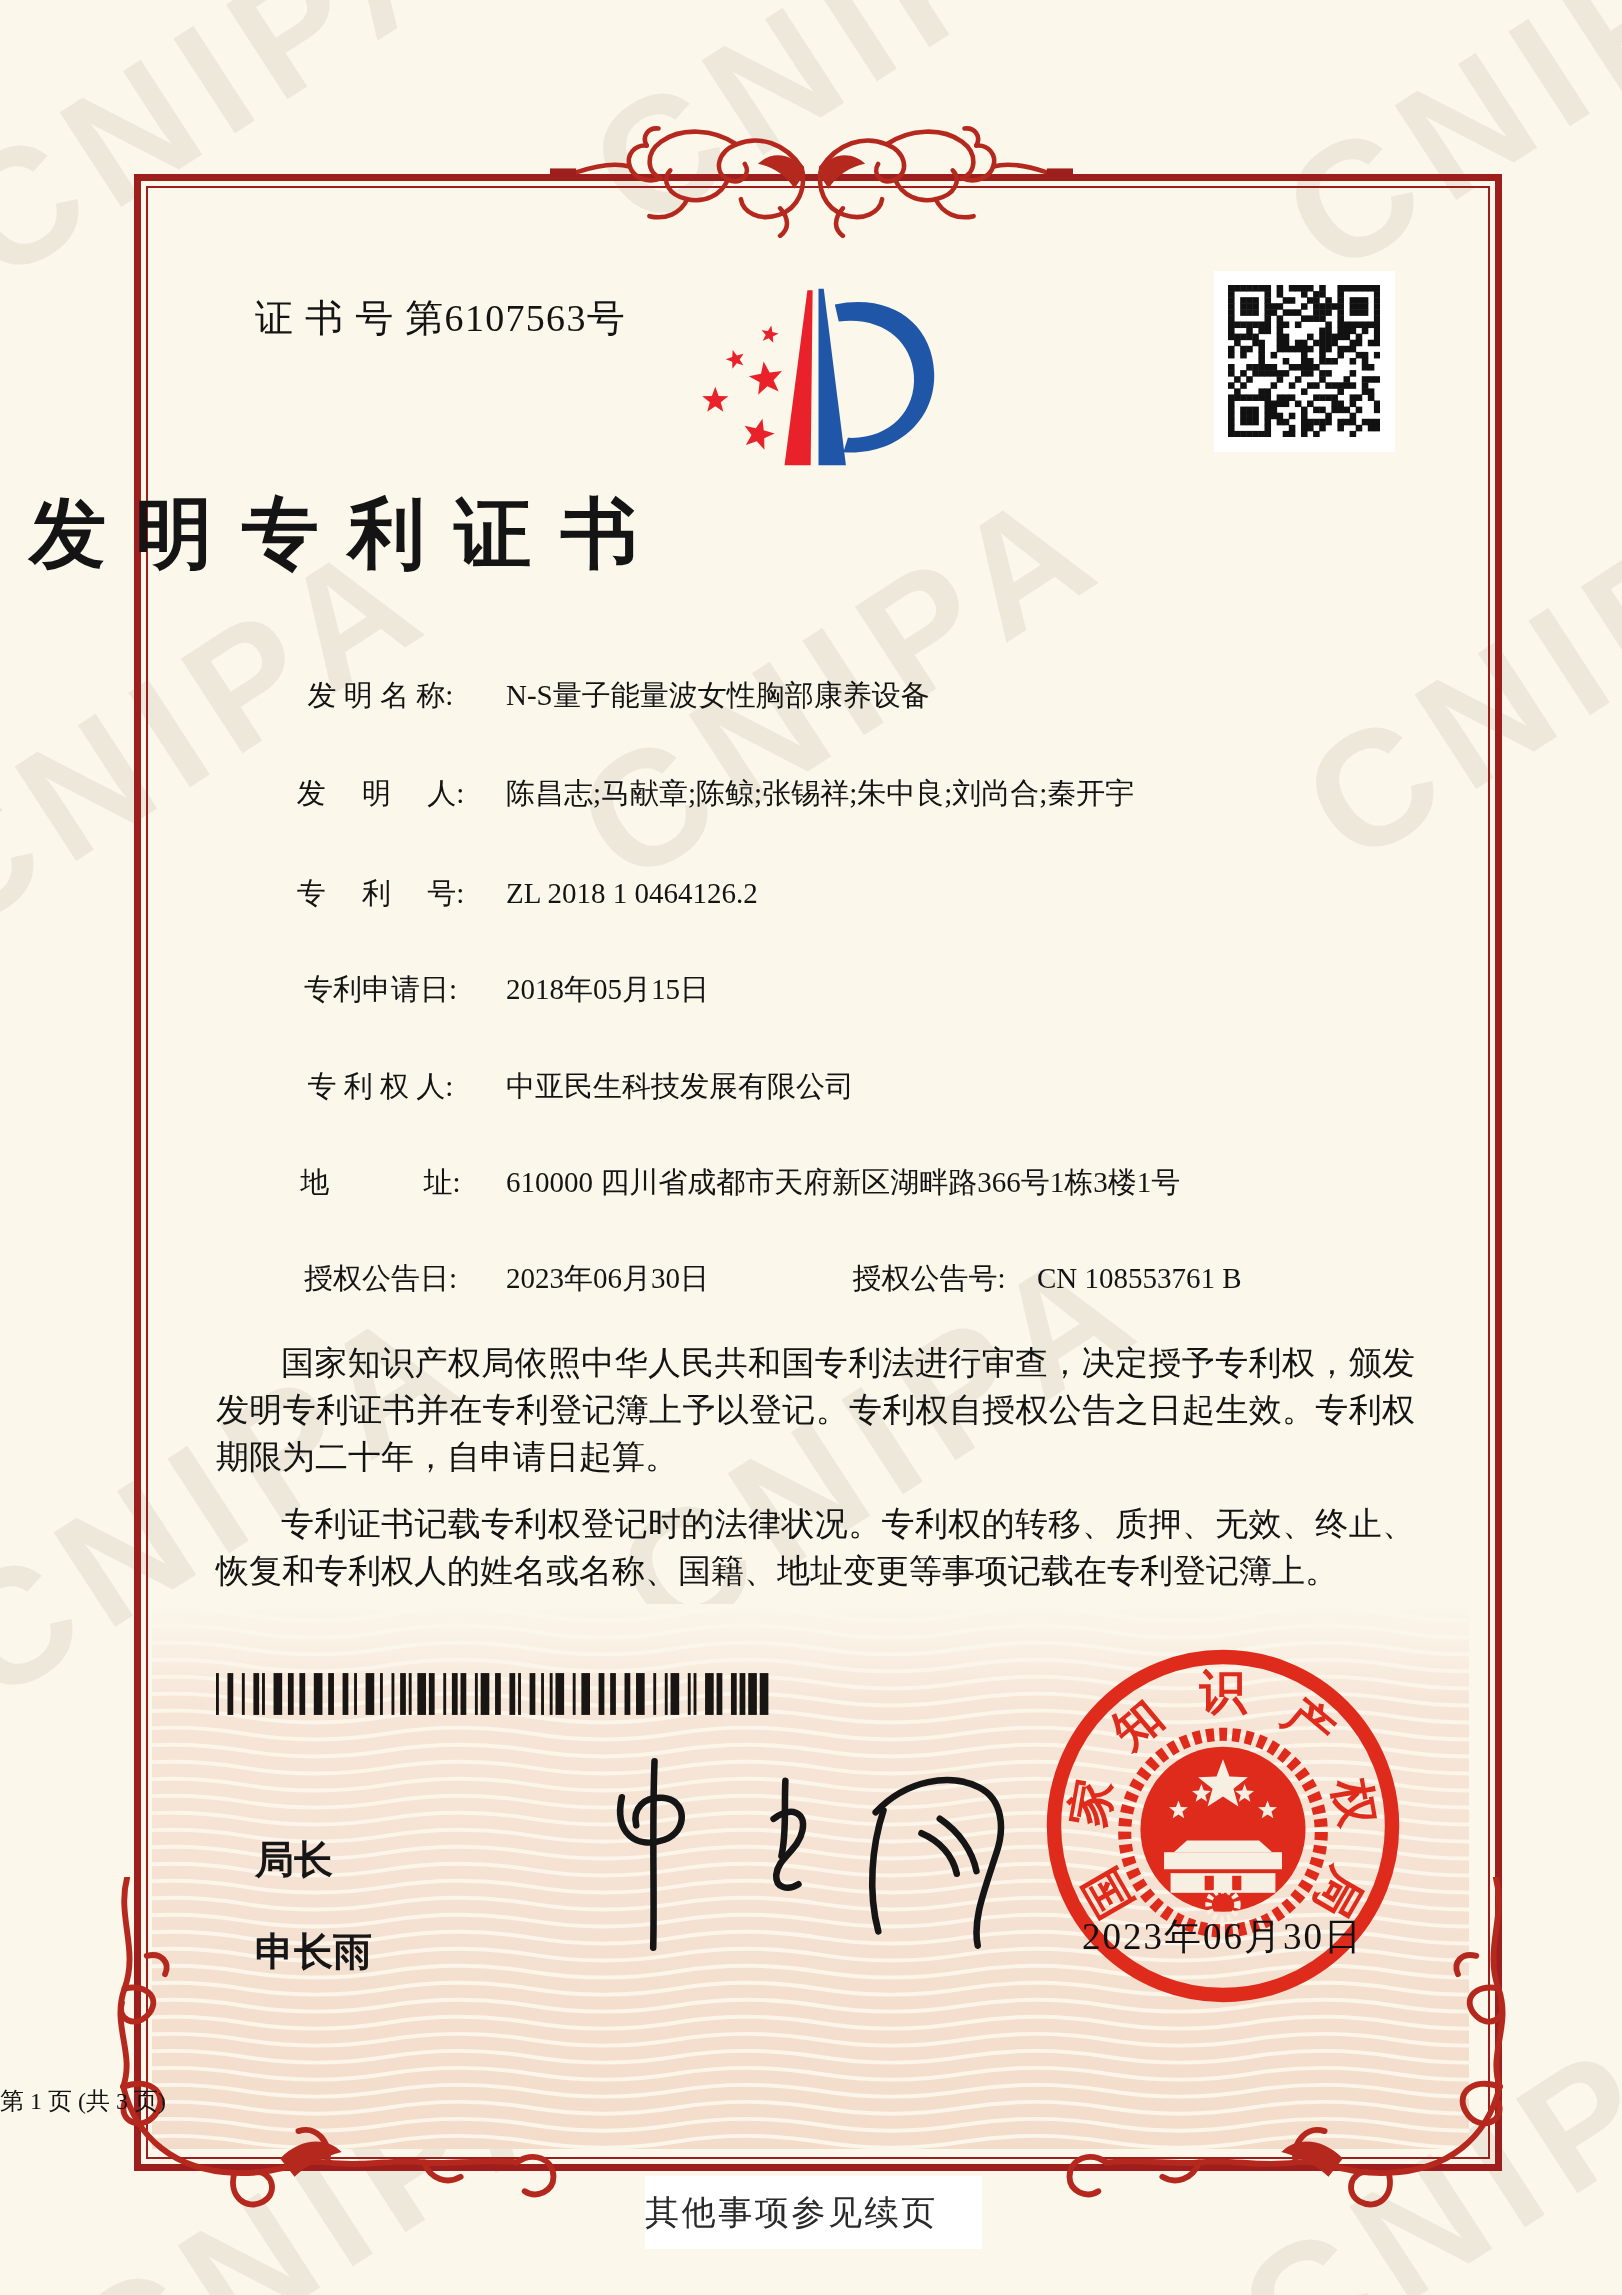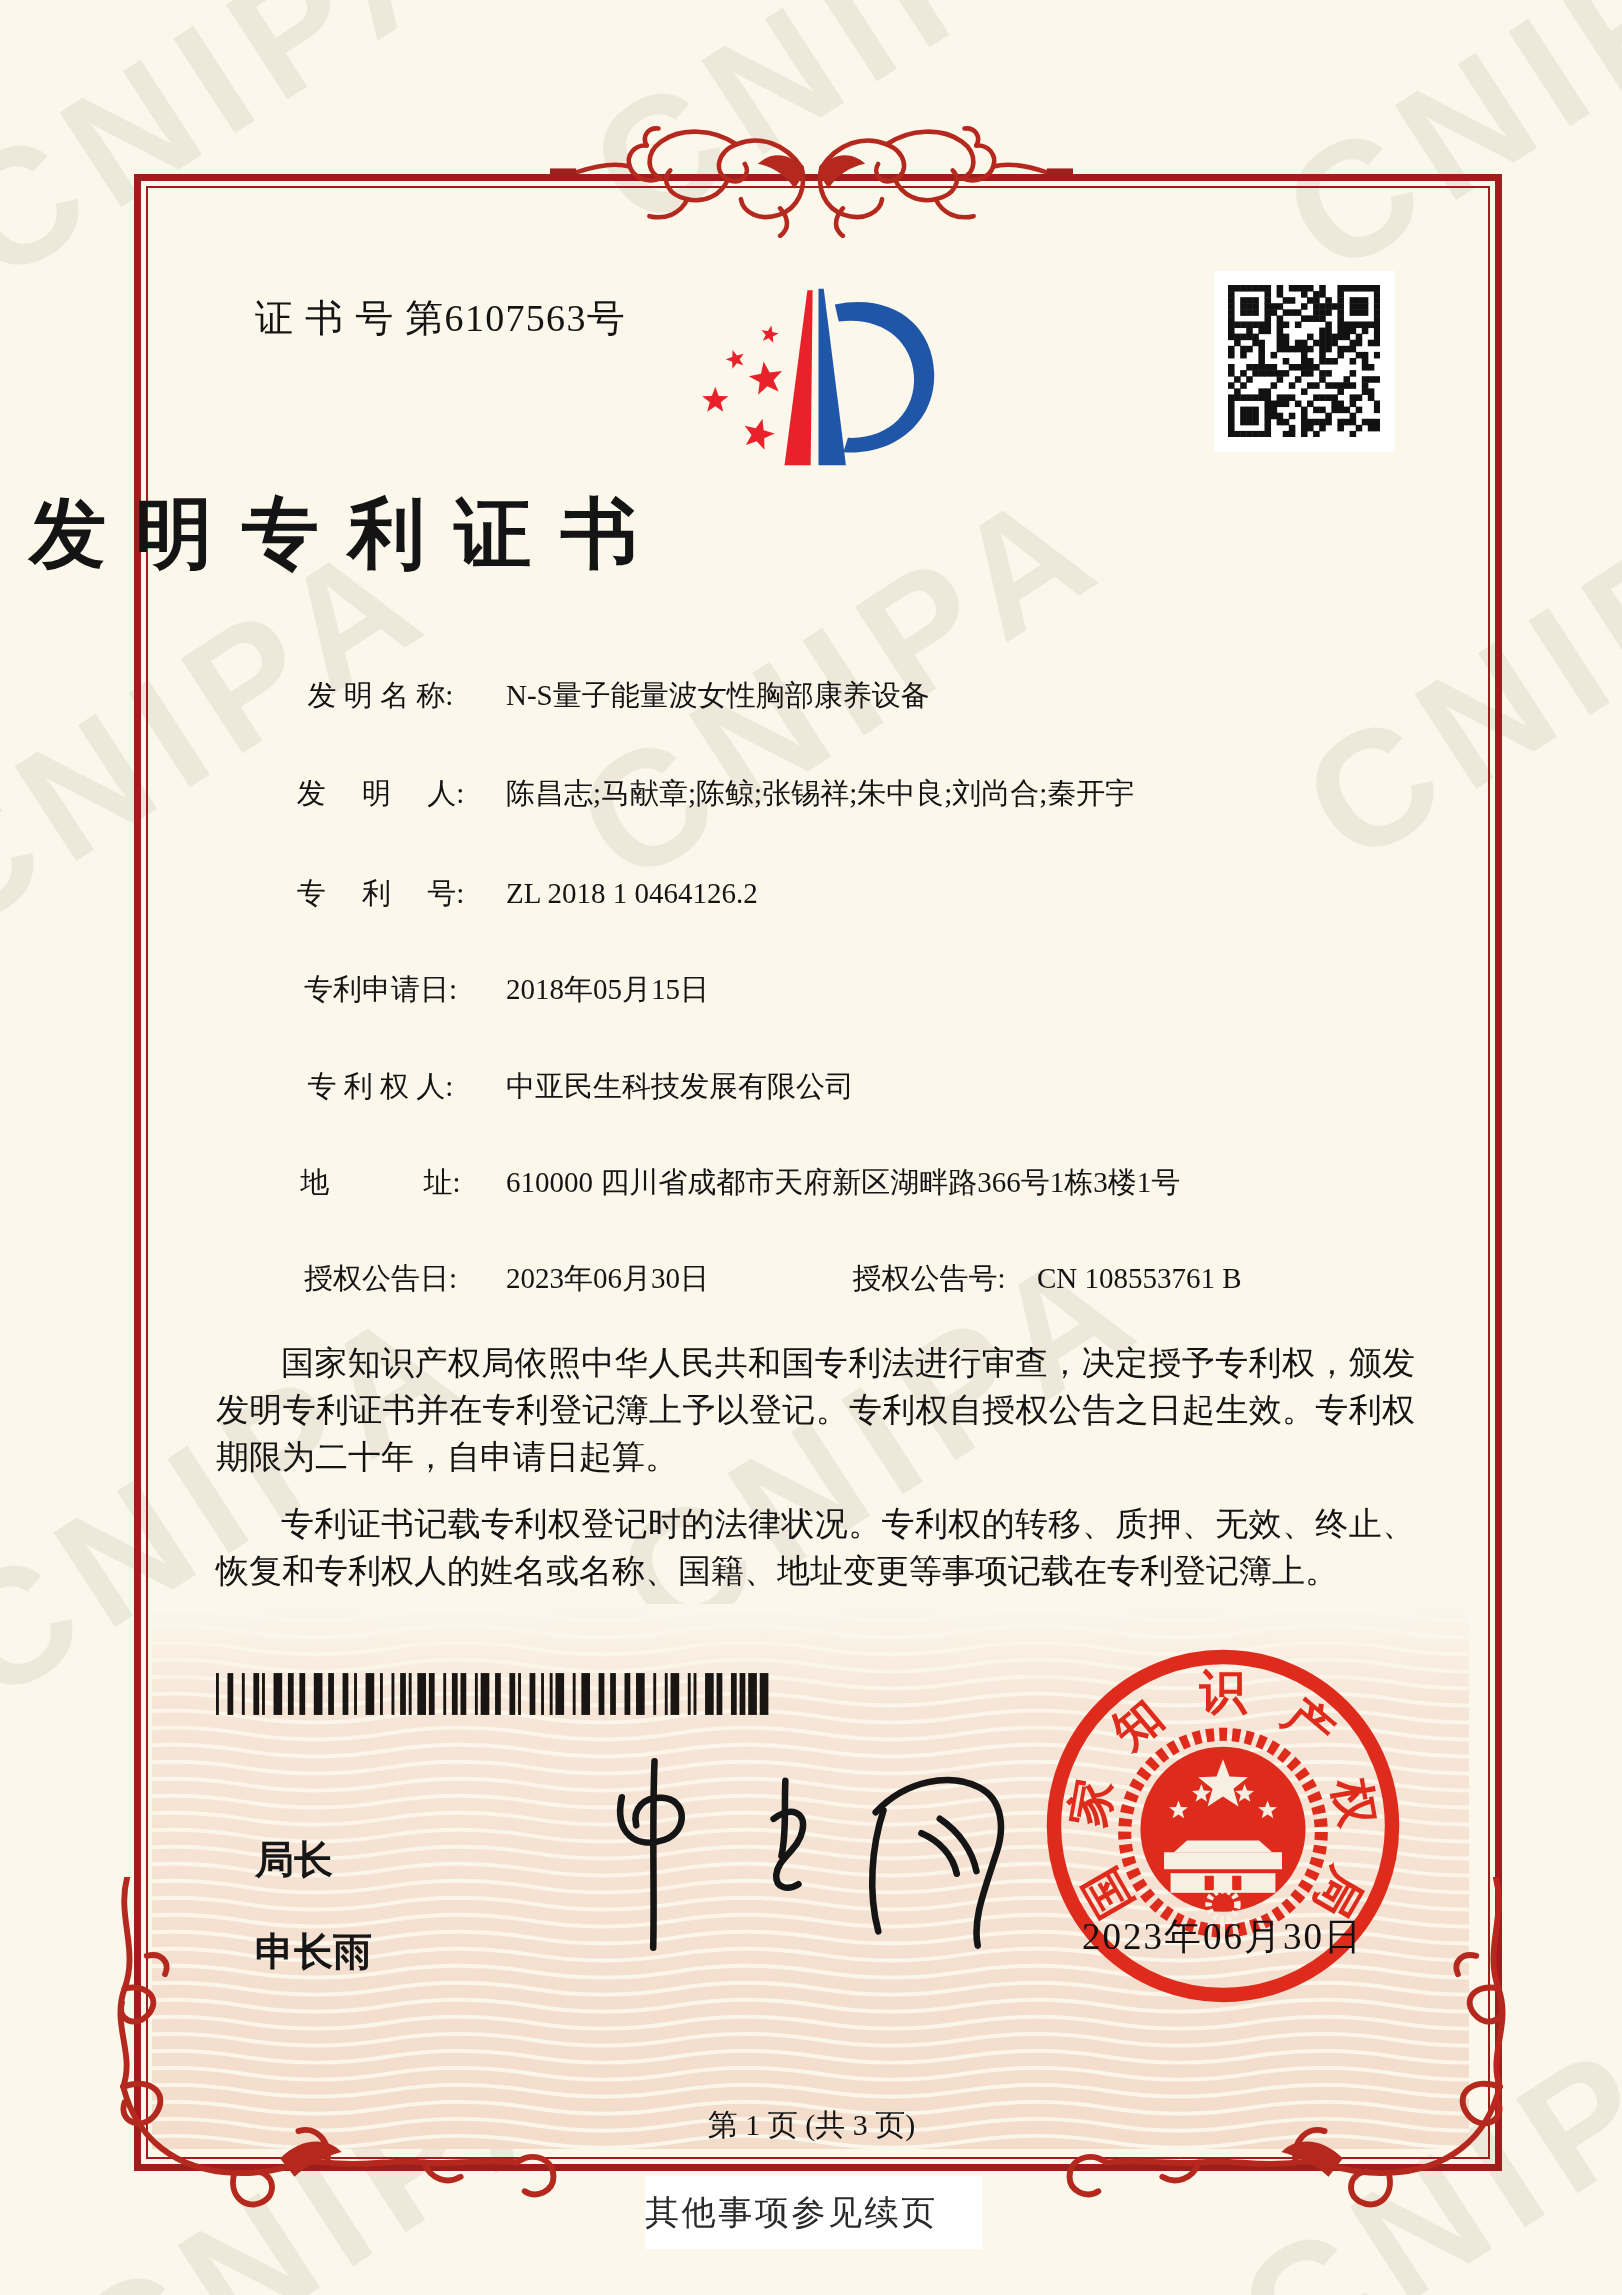--- a/index.html
+++ b/index.html
@@ -40,21 +40,21 @@
   .paras p{margin:0 0 19.6px 0;text-indent:65px;}
   
   #barcode-svg{position:absolute;left:216px;top:1673px;z-index:5;}
   .director{position:absolute;left:255px;z-index:5;font-family:"Liberation Sans","DejaVu Sans",sans-serif;
             font-weight:bold;font-size:39px;color:#161616;margin-top:48px;}
   .director.t{top:1785px}.director.n{top:1877px}
   #sig-svg{position:absolute;left:576px;top:1735px;z-index:5;}
   #seal-svg{position:absolute;left:1033px;top:1636px;z-index:6;}
   .seal-date{position:absolute;left:1026px;top:1912px;width:393px;text-align:center;z-index:7;
              font-size:37px;color:#111;letter-spacing:2px;}
-  .page-info{position:absolute;left:0;top:2085px;width:100%;text-align:center;font-size:30px;z-index:5;margin-top:20px;}
+  .page-info{position:absolute;left:0;top:2085px;width:100%;font-size:24px;z-index:5;}
   .note-box{position:absolute;left:645px;top:2176px;width:337px;height:73px;background:#ffffff;z-index:6;
             line-height:73px;font-size:34px;color:#2a2a2a;letter-spacing:2.6px;}
   .seal-char{font-size:72px;font-weight:bold;fill:#DF2B1C;font-family:"Liberation Serif","DejaVu Serif",serif;}
 </style>
 </head>
 <body>
 
 <div class="page">
 
   <span class="wm" style="left:-79px;top:-13px">CNIPA</span>

